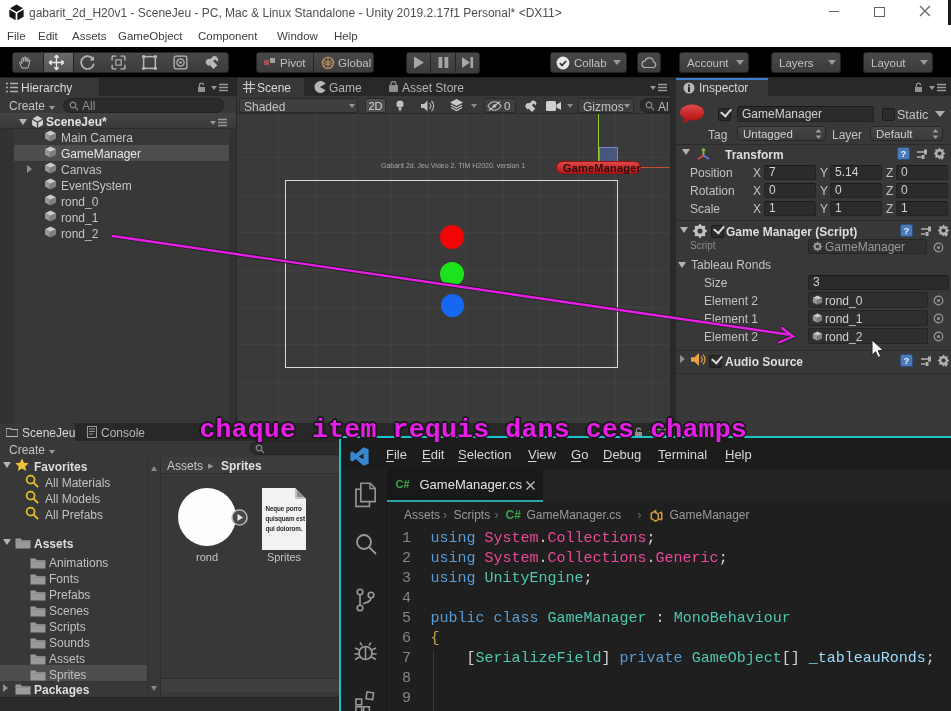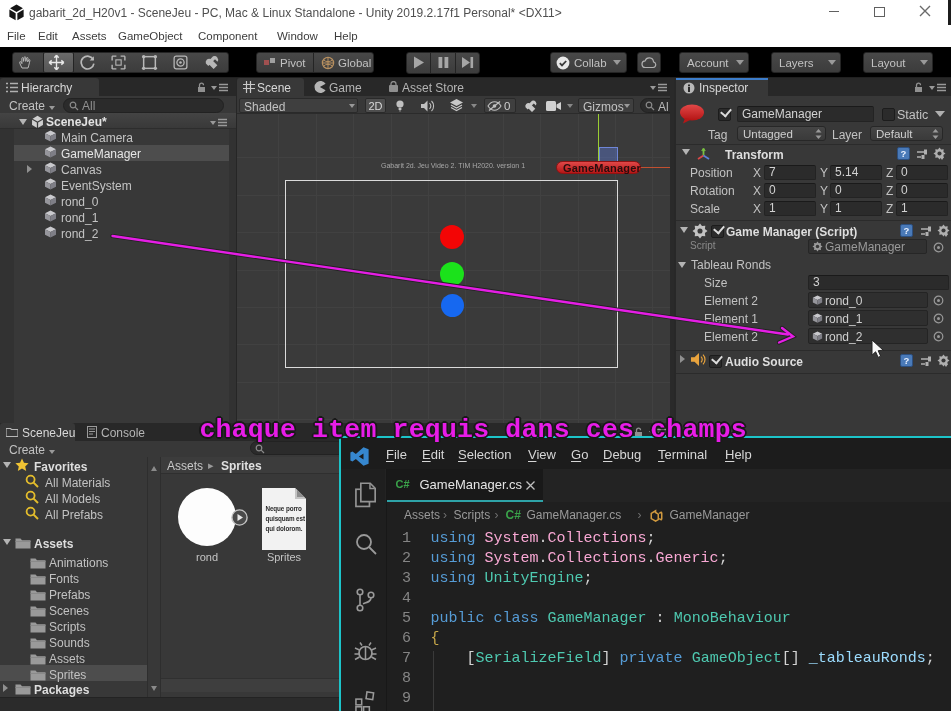--- a/index.html
+++ b/index.html
@@ -9,21 +9,21 @@
 .txt{white-space:nowrap;}
 
 .ubtn{background:linear-gradient(#484848,#3c3c3c);border:1px solid #242424;border-radius:3px;color:#c8c8c8;}
 .field{background:#2b2b2b;border:1px solid #232323;border-top-color:#1a1a1a;border-radius:2px;color:#d2d2d2;font-size:12px;line-height:13px;padding-left:4px;}
 .cb{width:13px;height:13px;background:#2b2b2b;border:1px solid #1c1c1c;border-radius:2px;}
 .cb.on::after{content:"";position:absolute;left:2px;top:-1px;width:8px;height:5px;border-left:2.5px solid #dcdcdc;border-bottom:2.5px solid #dcdcdc;transform:rotate(-50deg);}
 .tab-act{background:#383838;color:#d8d8d8;}
 .lbl{color:#c2c2c2;font-size:12px;}
 .boldlbl{color:#dedede;font-size:12px;font-weight:bold;}
 .ddown{background:linear-gradient(#454545,#3a3a3a);border:1px solid #272727;border-radius:3px;color:#cccccc;font-size:11.5px;}
-.code s{font-style:normal;text-decoration:none;}.code .k{color:#569CD6;}.code .t{color:#4EC9B0;}.code .n{color:#f9a8d4;}.code .w{color:#d4d4d4;}.code .v{color:#9CDCFE;}.code .b{color:#c8a84a;}
+.code s{font-style:normal;text-decoration:none;}.code .k{color:#569CD6;}.code .t{color:#4EC9B0;}.code .n{color:#ec4899;}.code .w{color:#d4d4d4;}.code .v{color:#9CDCFE;}.code .b{color:#c8a84a;}
 </style>
 </head>
 <body>
 <div id="stage">
 
 <div class="abs" style="left:0;top:0;width:951px;height:25px;background:#ffffff;">
   <svg class="abs" style="left:8px;top:3px;" width="17" height="18" viewBox="0 0 20 20">
         <g fill="#151515">
           <path d="M10 1.2 17.6 5.6 10 10 2.4 5.6z"></path>
           <path d="M1.6 7.2 9 11.5v8.3L1.6 15.5z"></path>

